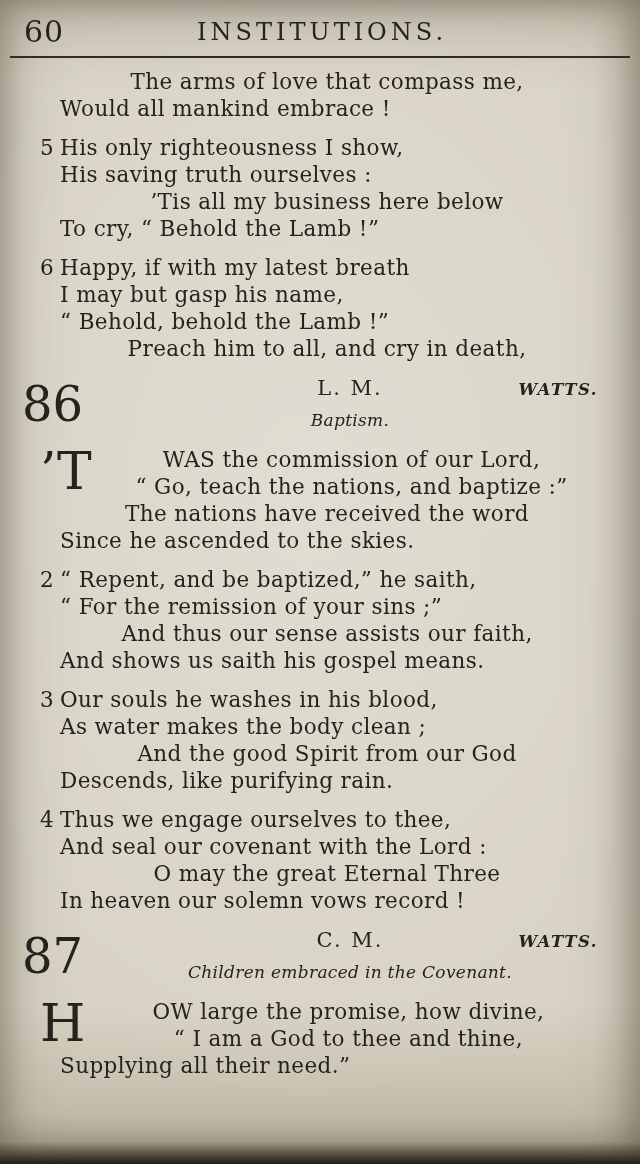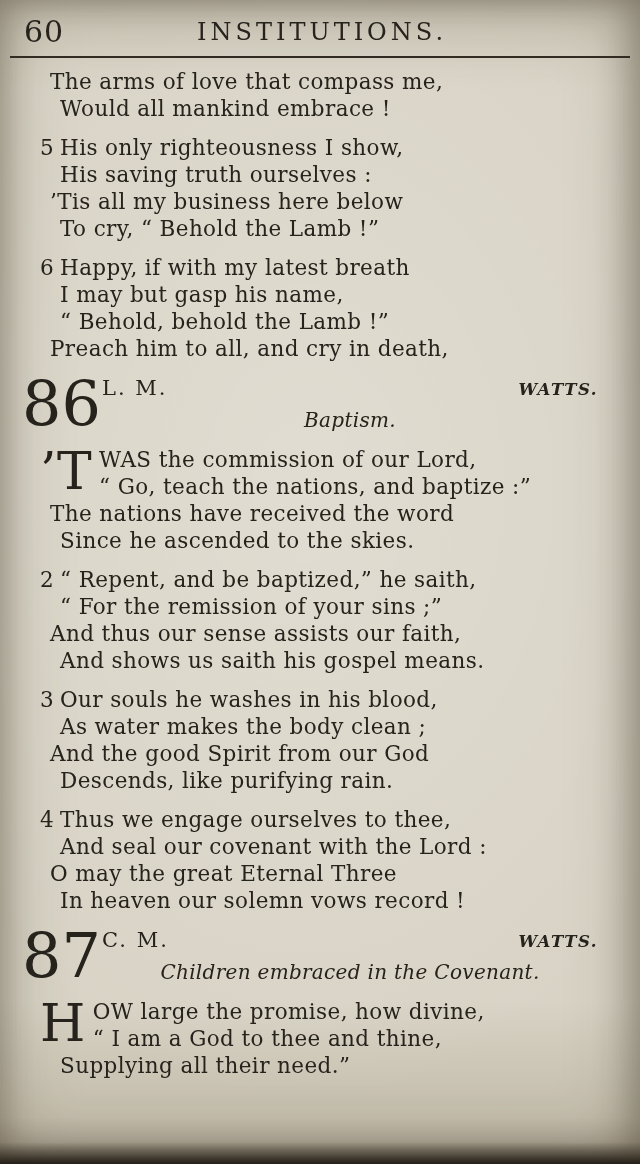--- a/index.html
+++ b/index.html
@@ -65,68 +65,68 @@
     font-size: 21.5px;
     line-height: 27px;
     letter-spacing: 0.4px;
   }
   .stanza-number {
     position: absolute;
     left: 0;
     top: 0;
   }
   .line { white-space: nowrap; }
-  .line.ind0 { margin-left: 10px; }
+  .line.ind0 { margin-left: 10px; text-align: center; }
   .line.ind1 { margin-left: 20px; }
   .dropcap {
     float: left;
     font-size: 52px;
     line-height: 46px;
     height: 50px;
     margin: 2px 7px 0 0;
   }
   
   .hymn-header {
     position: relative;
     margin: 14px 0 8px 0;
     min-height: 62px;
   }
   .hymn-number {
     position: absolute;
     left: -18px;
     top: -2px;
-    font-size: 62px;
+    font-size: 48px;
     line-height: 60px;
   }
   .hh-lines {
     margin-left: 62px;
     margin-right: 6px;
   }
   .hh-top {
     position: relative;
-    text-align: left;
+    text-align: center;
     height: 30px;
   }
   .hymn-meter {
     font-size: 21px;
     letter-spacing: 2px;
   }
   .hymn-author {
     position: absolute;
     right: 0;
     top: 4px;
     font-size: 16.5px;
     letter-spacing: 1.5px;
     font-weight: 600;
     font-style: italic;
   }
   .hymn-subtitle {
     text-align: center;
     font-style: italic;
-    font-size: 20px;
+    font-size: 17px;
     line-height: 28px;
     letter-spacing: 0.3px;
   }
 </style>
 </head>
 <body>
 
 <div class="page">
   <div class="page-header">
     <span class="page-number">60</span>

